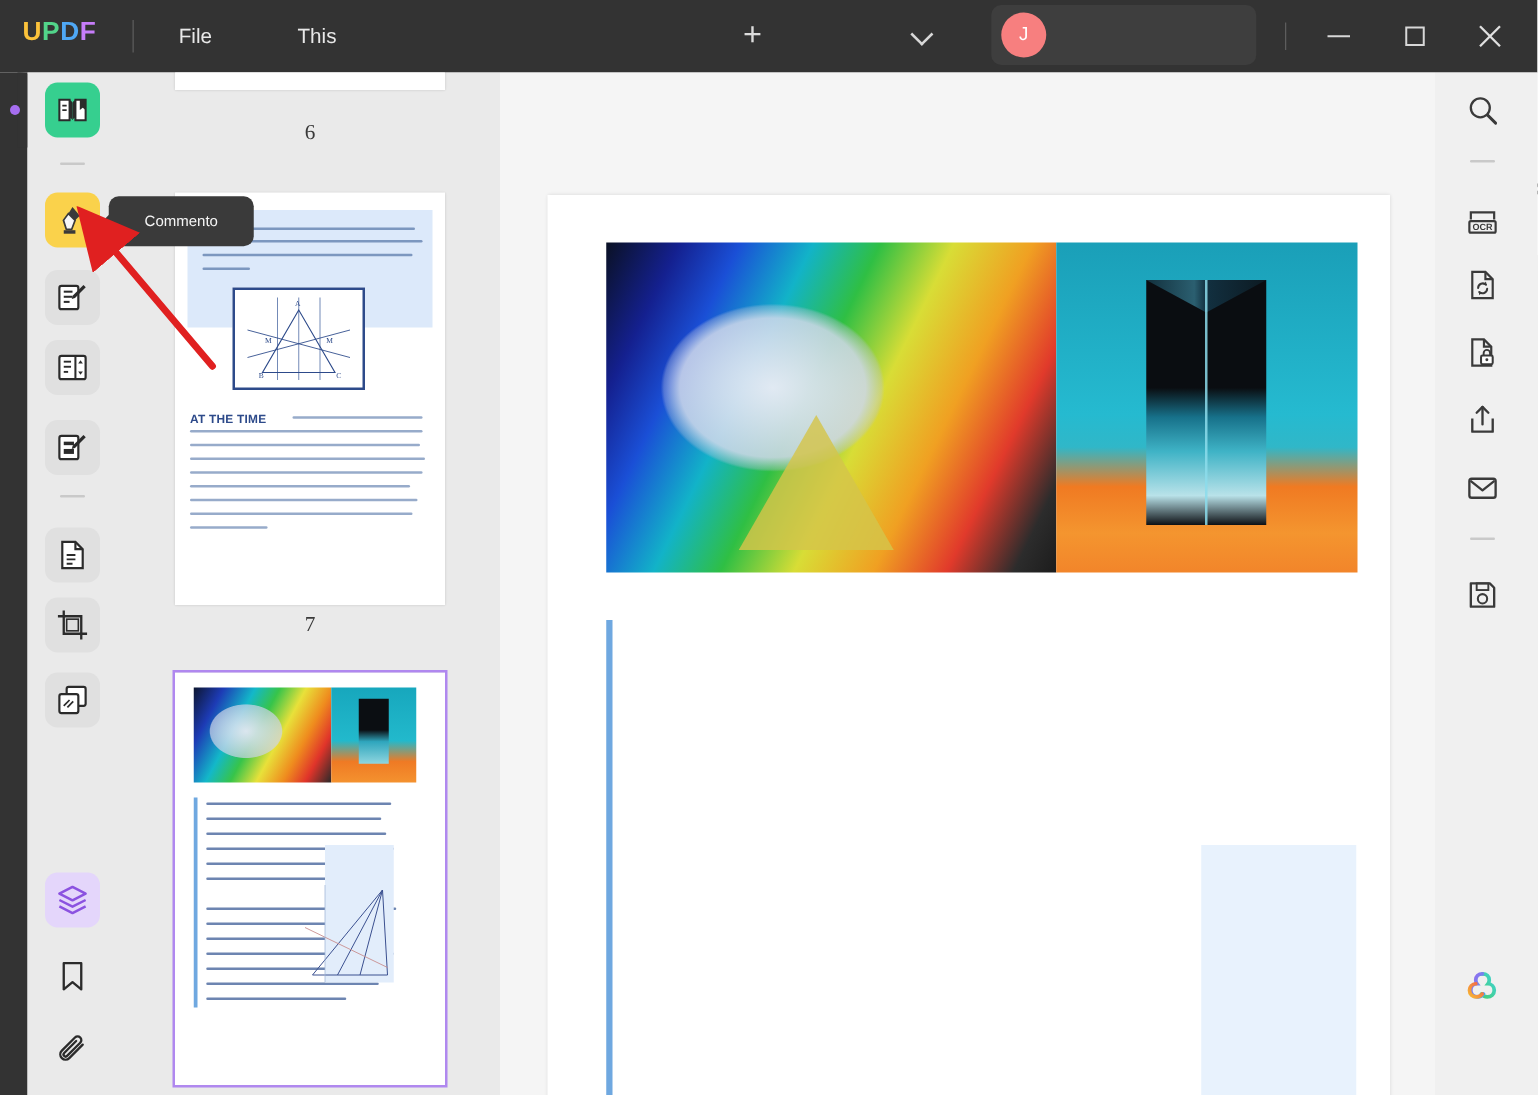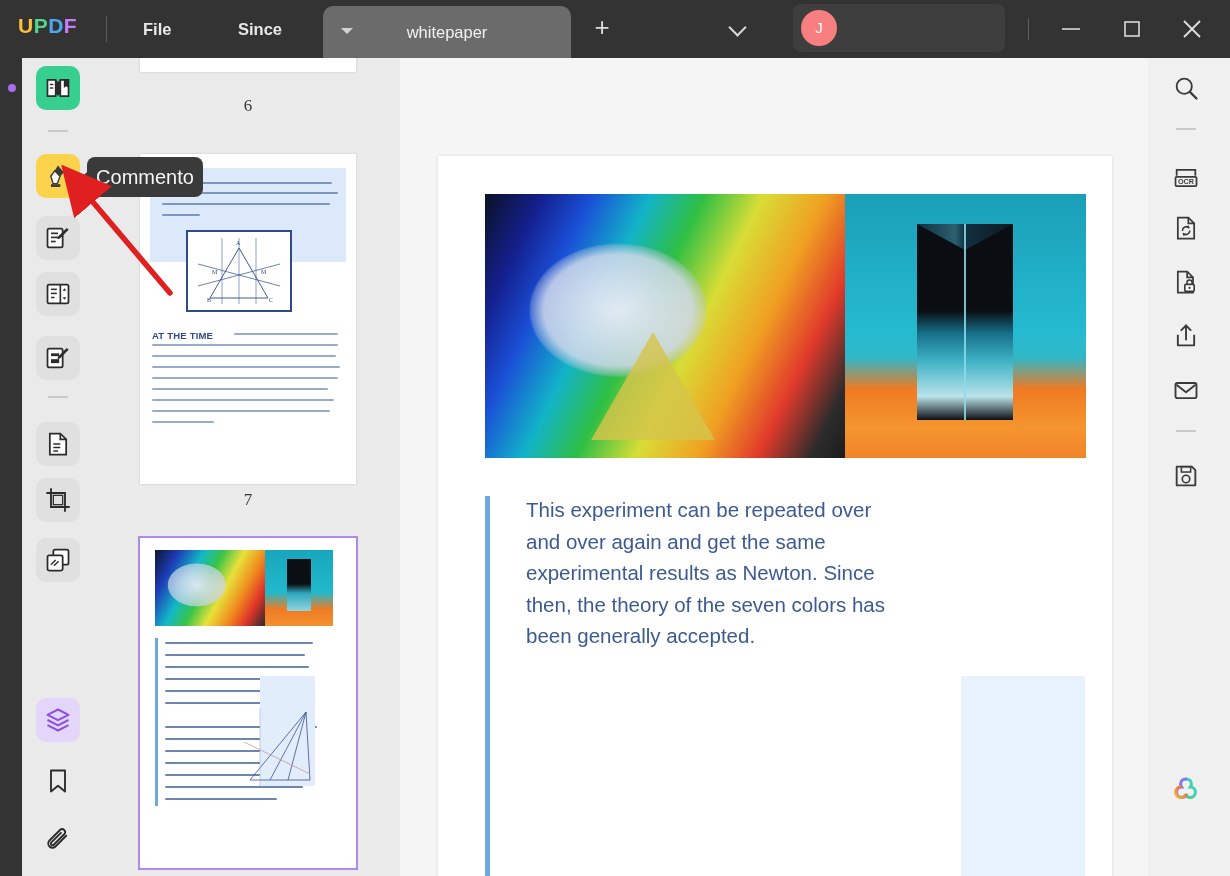--- a/index.html
+++ b/index.html
@@ -24,21 +24,21 @@
   .logo span:nth-child(2){ color:#52d48a; }
   .logo span:nth-child(3){ color:#4fa8f5; }
   .logo span:nth-child(4){ color:#c77dfa; }
 
   .tb-sep {
     position: absolute; left: 106px; top: 16px; width: 1px; height: 26px;
     background: #5d5d5d;
   }
   .menu-item {
     position: absolute; top: 14px; height: 30px; line-height: 30px;
-    color: #e8e8e8; font-size: 16.5px; cursor: default; font-weight: bold;
+    color: #e8e8e8; font-size: 16.5px; cursor: default;
   }
   #menu-file { left: 143px; }
   #menu-help { left: 238px; }
 
   .tab {
     position: absolute; left: 323px; top: 6px; width: 248px; height: 52px;
     background: #6b6b6b;
     border-radius: 10px 10px 0 0;
     cursor: default;
   }
@@ -264,47 +264,43 @@
     background: #c9c9c9; border-radius: 1px;
   }
 
   
   .tooltip {
     position: absolute; left: 87px; top: 157px; width: 116px; height: 40px;
     background: #3a3a3a; border-radius: 8px; z-index: 40;
   }
   .tooltip-txt {
     position:absolute; left:0; top:0; width:116px; height:40px; line-height:40px;
-    text-align:center; color:#f5f5f5; font-size:20px;
+    text-align:center; color:#f5f5f5; font-size:12px;
   }
   .tooltip-tail {
     position:absolute; left:-5px; top:14px; width:0; height:0;
     border-top:6px solid transparent; border-bottom:6px solid transparent;
     border-right:6px solid #3a3a3a;
   }
   .red-arrow { position:absolute; left:60px; top:165px; z-index:45; pointer-events:none; }
 </style>
 </head>
 <body>
 
 <div id="app">
 
   <div class="titlebar">
     <div class="logo">
       <span>U</span><span>P</span><span>D</span><span>F</span>
     </div>
     <div class="tb-sep"></div>
 
     <div class="menu-item" id="menu-file">File</div>
-    <div class="menu-item" id="menu-help">Since</div>
-
-    <div class="tab">
-      <div class="tab-caret"></div>
-      <div class="tab-label">whitepaper</div>
-    </div>
+    <div class="menu-item" id="menu-help">This</div>
+
     <div class="tab-add">+</div>
 
     <div class="tb-chevron"></div>
 
     <div class="update-pill">
       <div class="avatar">J</div>
     </div>
 
     <div class="tb-sep2"></div>
 
@@ -566,21 +562,20 @@
         <div class="doc-img-l">
           <div class="doc-prism-l"></div>
         </div>
         <div class="doc-img-r">
           <div class="doc-prism-r"></div>
         </div>
       </div>
       <div class="doc-accent"></div>
       <div class="doc-bluerect"></div>
       <div class="doc-text">
-        <p>This experiment can be repeated over and over again and get the same experimental results as Newton. Since then, the theory of the seven colors has been generally accepted.</p>
       </div>
     </div>
   </div>
 
   <div class="right-rail">
     <div class="rtool" style="top:8px">
       <span>
         <svg width="28" height="28" viewBox="0 0 24 24" style="position:absolute;left:8px;top:8px">
           <circle cx="10.5" cy="10.5" r="6.5" fill="none" stroke="#3a3a3a" stroke-width="1.6"></circle>
           <line x1="15.5" y1="15.5" x2="21" y2="21" stroke="#3a3a3a" stroke-width="2" stroke-linecap="round"></line>

